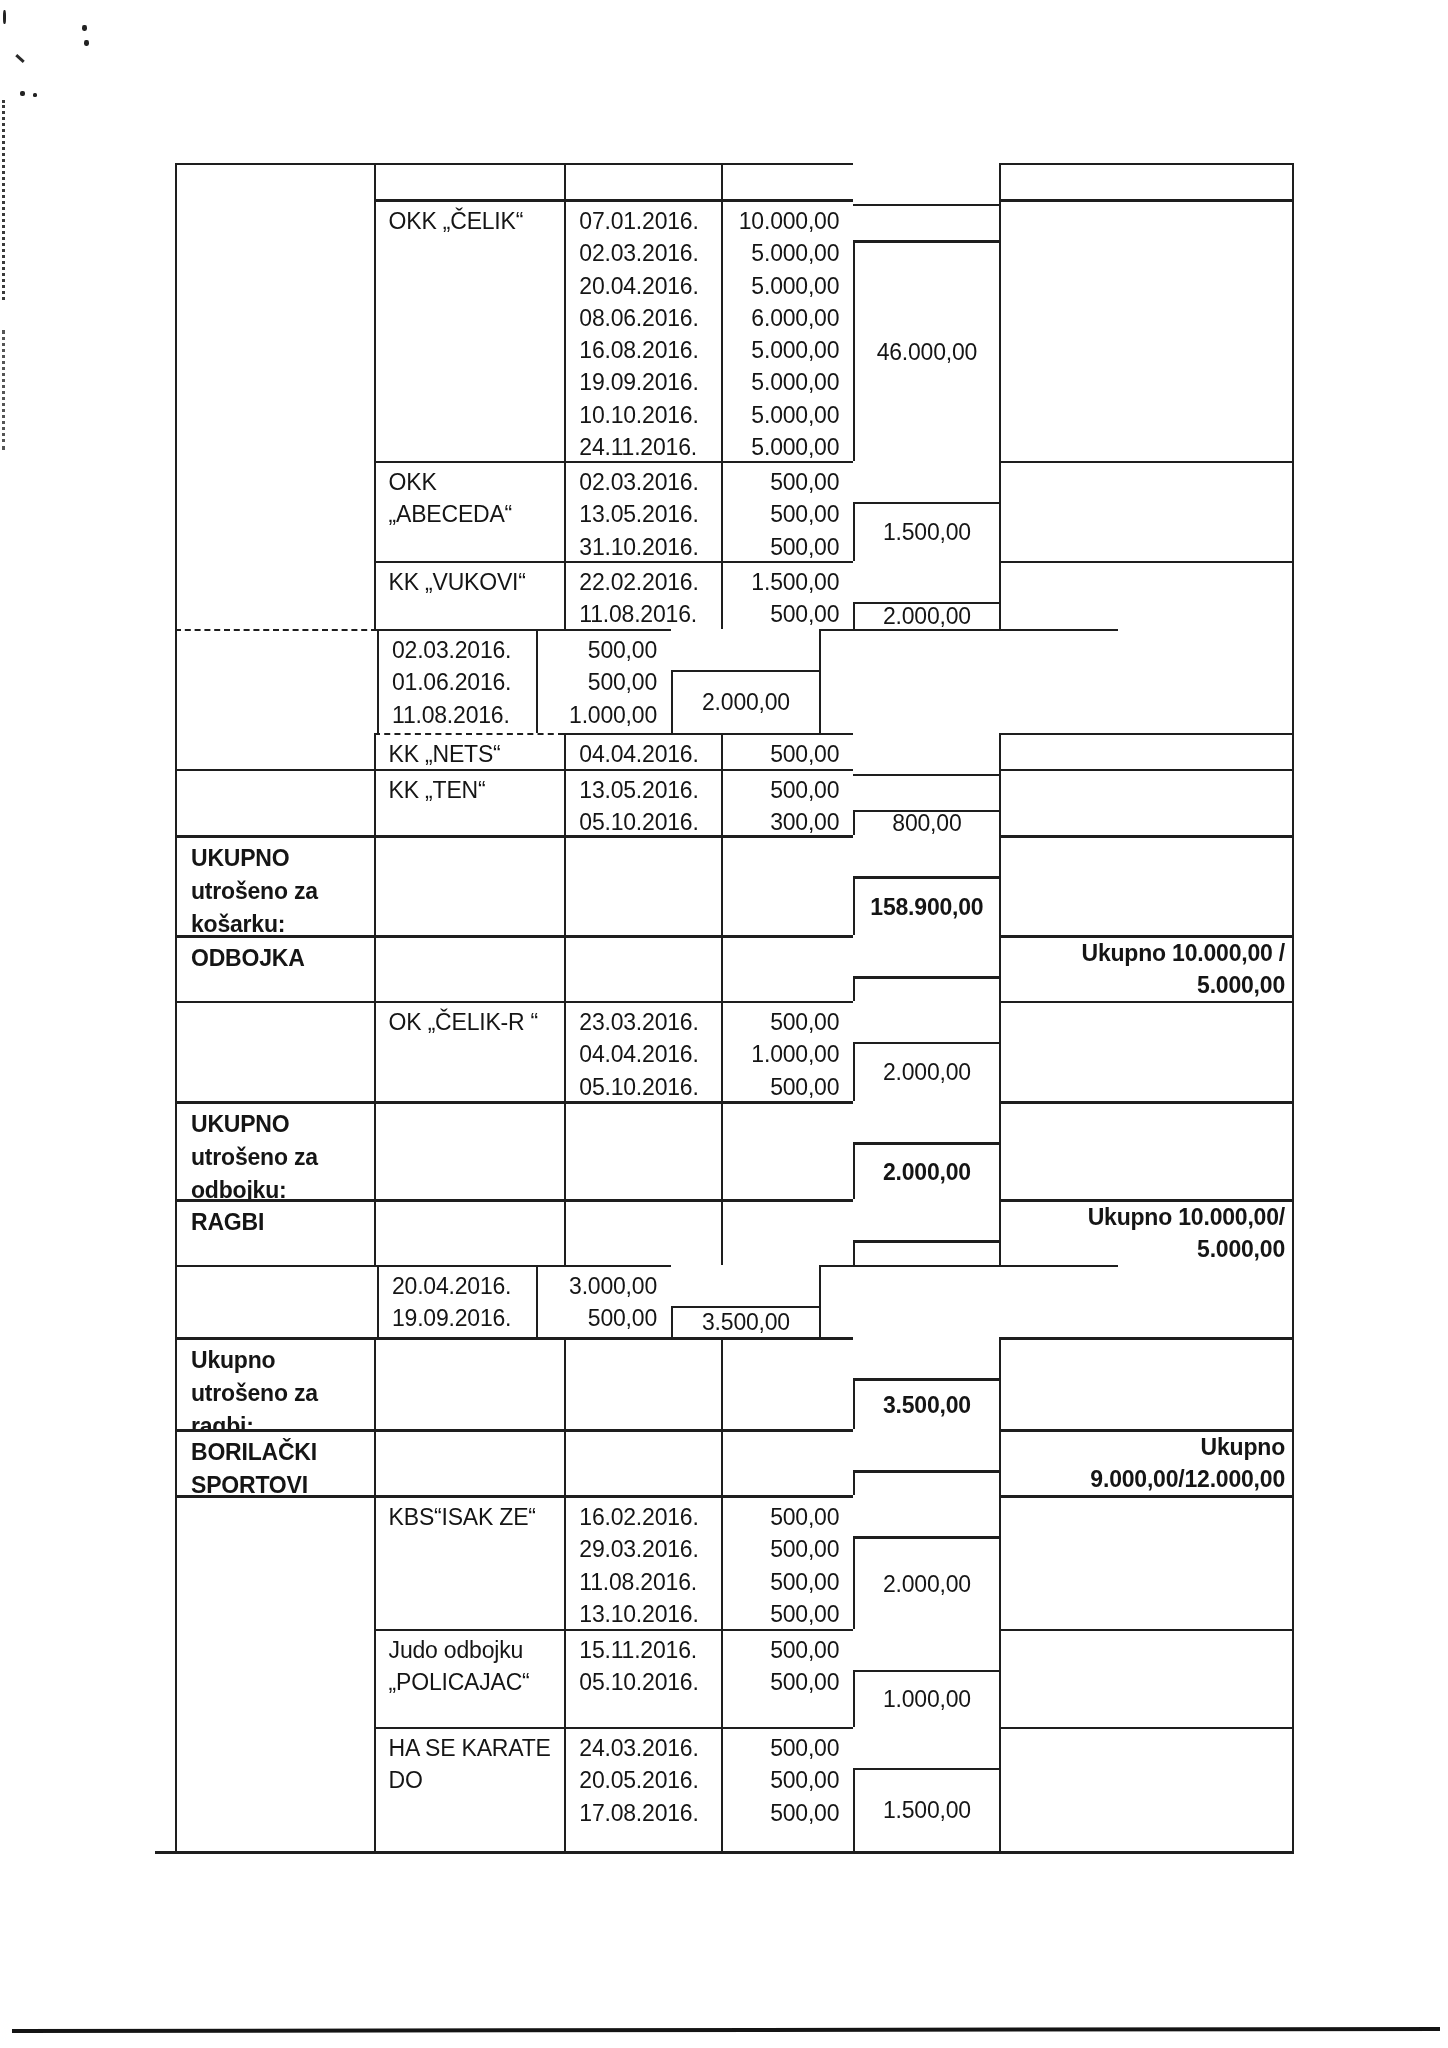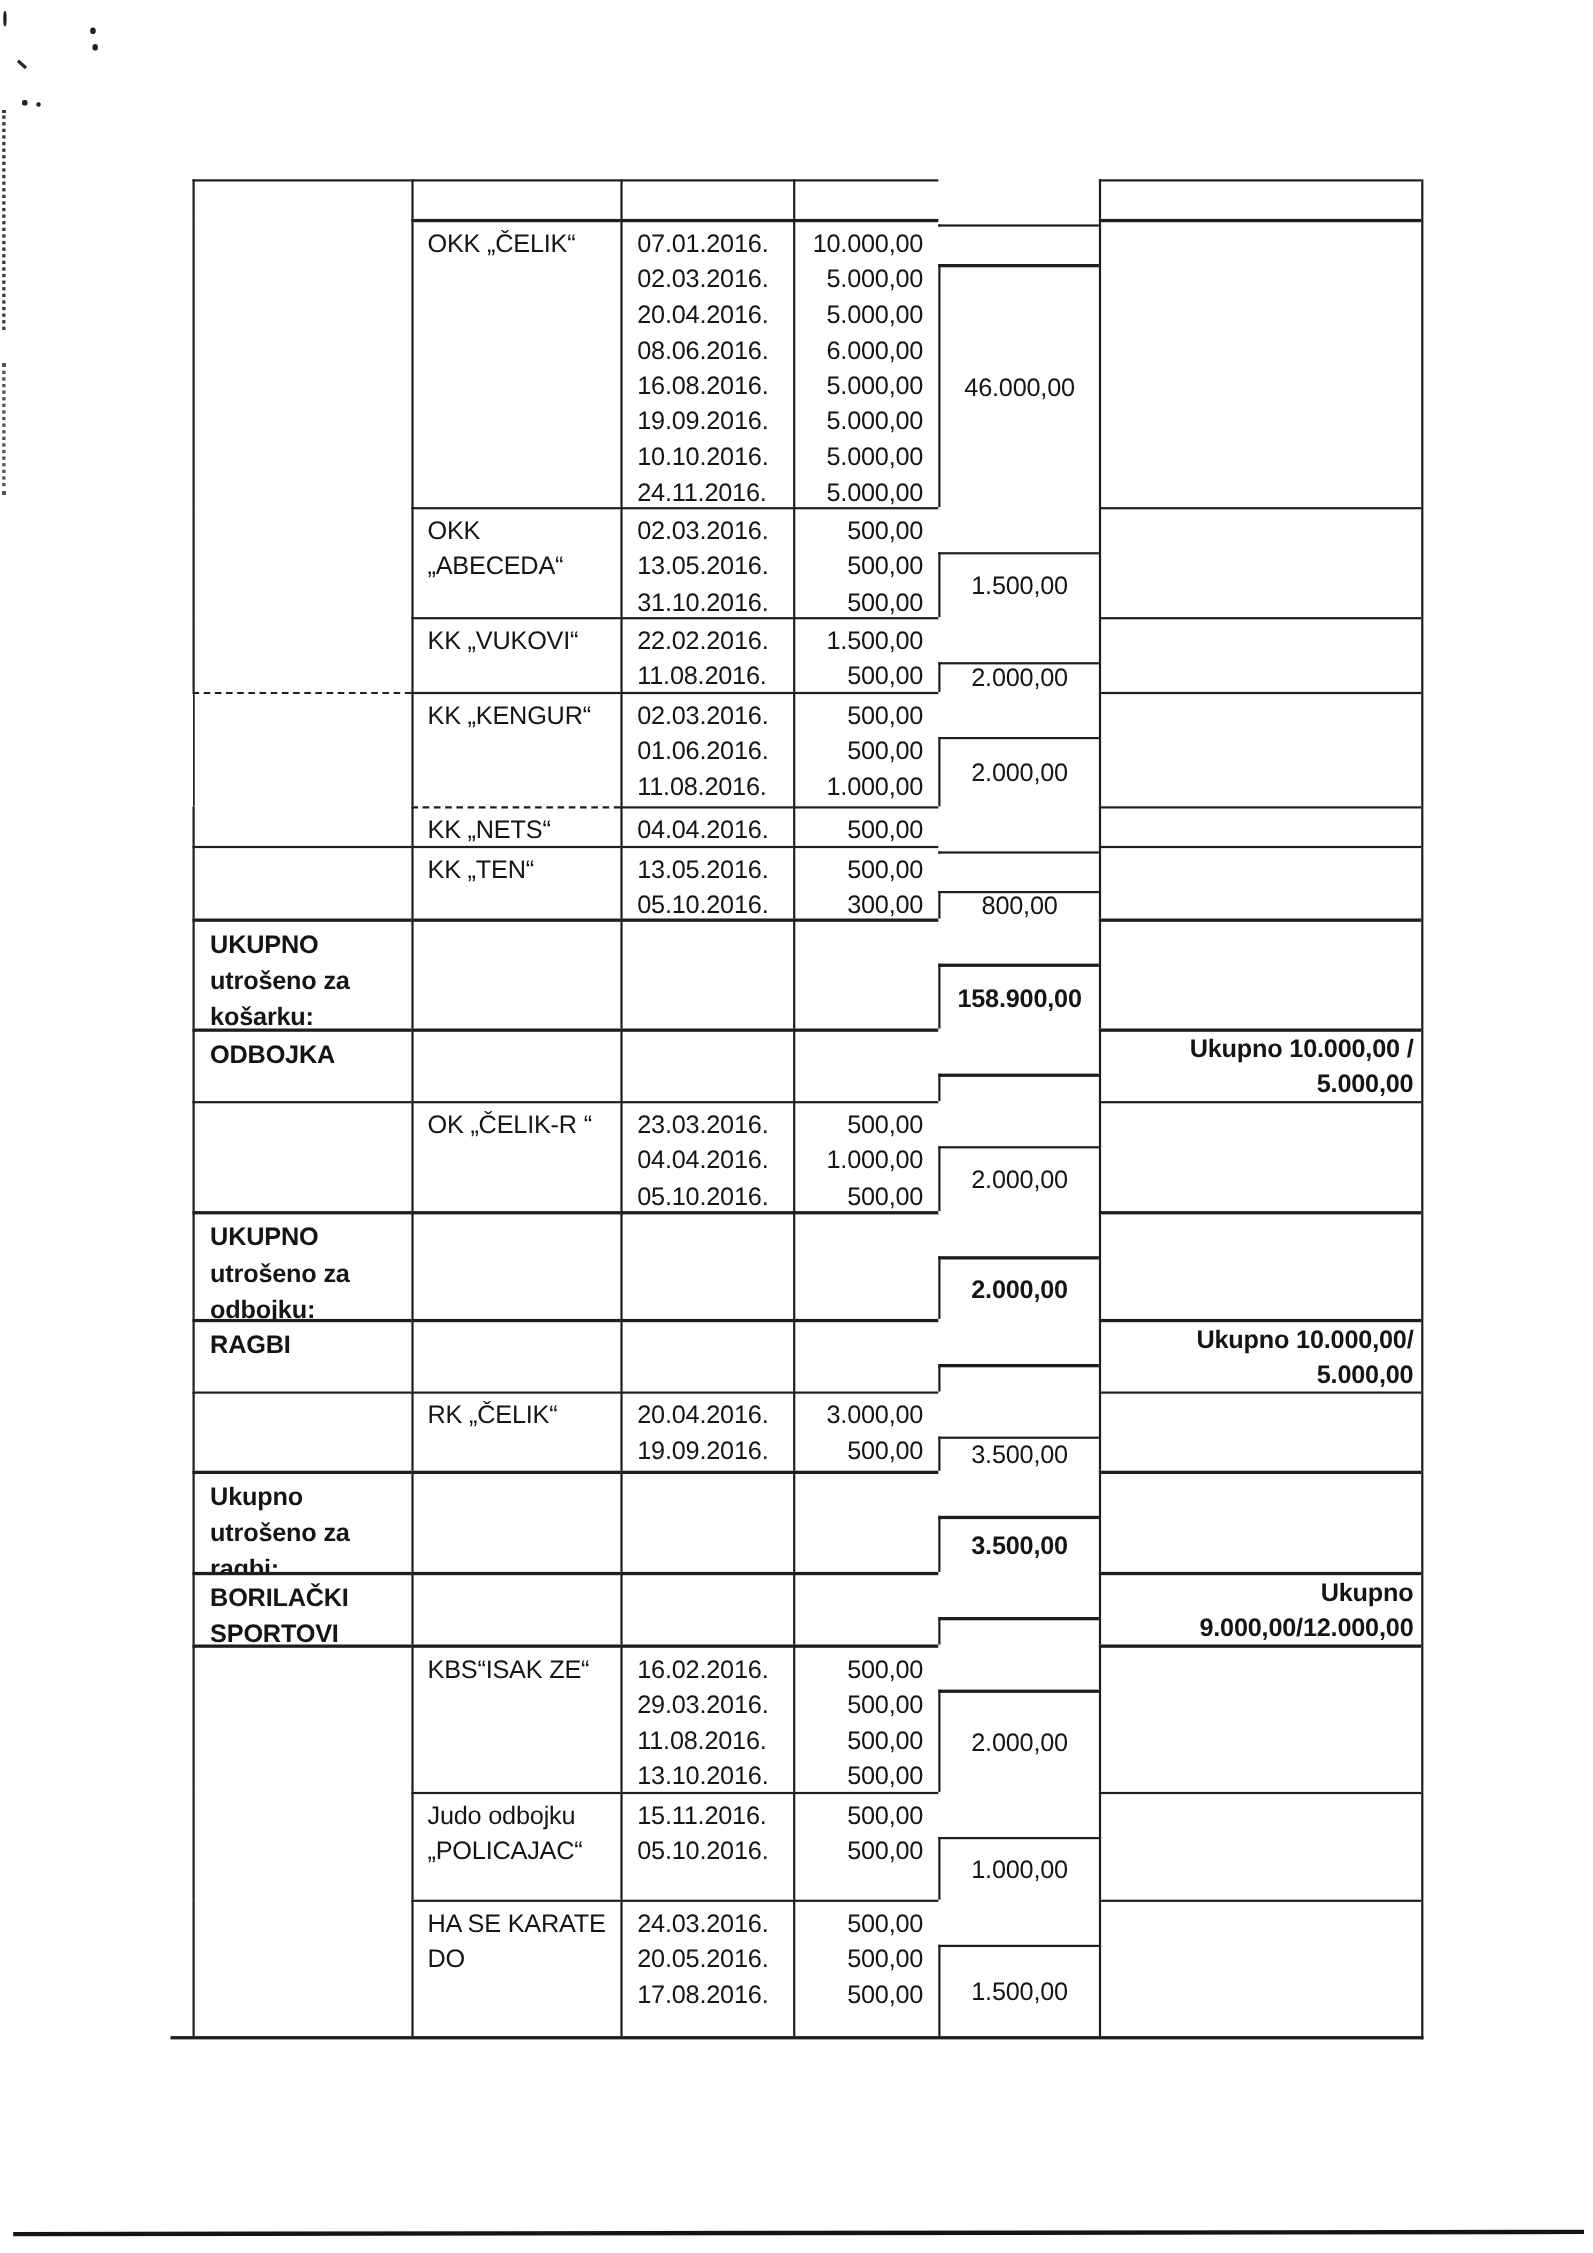--- a/index.html
+++ b/index.html
@@ -153,23 +153,20 @@
         <div class="ln">500,00</div>
       </div>
       <div class="cell c-sub">
         <div>2.000,00</div>
       </div>
       <div class="cell c-tot"></div>
     </div>
 
     <div class="row b4">
       <div class="cell c-cat dash-top"></div>
-      <div class="cell c-club">
-        <div class="ln">KK „KENGUR“</div>
-      </div>
       <div class="cell c-date">
         <div class="ln">02.03.2016.</div>
         <div class="ln">01.06.2016.</div>
         <div class="ln">11.08.2016.</div>
       </div>
       <div class="cell c-amt">
         <div class="ln">500,00</div>
         <div class="ln">500,00</div>
         <div class="ln">1.000,00</div>
       </div>
@@ -289,23 +286,20 @@
       <div class="cell c-amt"></div>
       <div class="cell c-sub"></div>
       <div class="cell c-tot">
         <div class="tot-ln">Ukupno 10.000,00/</div>
         <div class="tot-ln">5.000,00</div>
       </div>
     </div>
 
     <div class="row b12">
       <div class="cell c-cat"></div>
-      <div class="cell c-club">
-        <div class="ln">RK „ČELIK“</div>
-      </div>
       <div class="cell c-date">
         <div class="ln">20.04.2016.</div>
         <div class="ln">19.09.2016.</div>
       </div>
       <div class="cell c-amt">
         <div class="ln">3.000,00</div>
         <div class="ln">500,00</div>
       </div>
       <div class="cell c-sub">
         <div>3.500,00</div>

